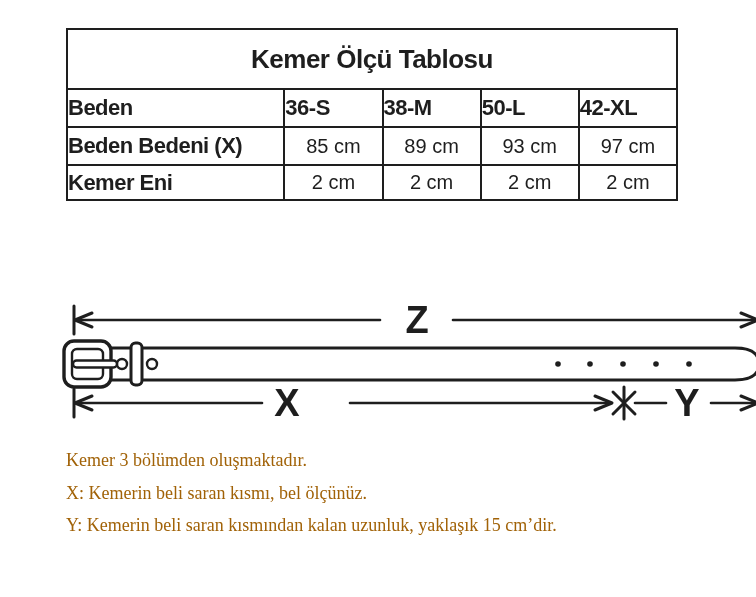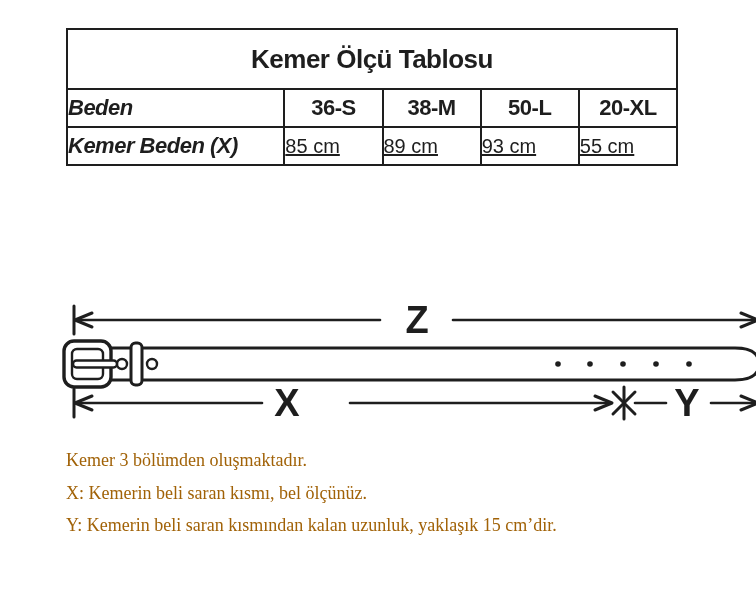--- a/index.html
+++ b/index.html
@@ -15,23 +15,23 @@
   .size-table td{
     border:2px solid #1e1e1e;padding:0;vertical-align:middle;
     overflow:hidden;white-space:nowrap;
   }
   .c-label{width:217px;}
   .c-size{width:98px;}
   .r-title td{height:58px;text-align:center;font-weight:bold;font-size:26px;letter-spacing:-0.5px;}
   .r-head td{height:36px;}
   .r-data td{height:36px;}
   .r-last td{height:33px;}
-  .lbl{font-weight:bold;font-size:22px;padding-left:10px;letter-spacing:-0.5px;font-style:italic;}
-  .hd{font-weight:bold;font-size:22px;text-align:center;letter-spacing:-0.5px;}
-  .val{font-size:20px;text-decoration:underline;}
+  .lbl{font-weight:bold;font-size:22px;padding-left:10px;letter-spacing:-0.5px;}
+  .hd{font-weight:bold;font-size:22px;letter-spacing:-0.5px;}
+  .val{font-size:20px;text-align:center;}
   
   .belt-diagram{position:absolute;left:0;top:287px;}
   .dim-label{font-family:"Liberation Sans",sans-serif;font-weight:bold;font-size:38px;fill:#1e1e1e;}
   
   .notes{
     position:absolute;left:30px;top:444px;width:712px;
     font-family:"Liberation Serif",serif;font-size:18px;line-height:32.5px;color:#a16207;
   }
   .notes p{margin:0;padding:0;}
 </style>
@@ -50,28 +50,35 @@
     </colgroup>
     <tbody>
       <tr class="r-title">
         <td colspan="5">Kemer Ölçü Tablosu</td>
       </tr>
       <tr class="r-head">
         <td class="lbl">Beden</td>
         <td class="hd">36-S</td>
         <td class="hd">38-M</td>
         <td class="hd">50-L</td>
-        <td class="hd">20-XL</td>
+        <td class="hd">42-XL</td>
       </tr>
       <tr class="r-data">
-        <td class="lbl">Kemer Beden (X)</td>
+        <td class="lbl">Beden Bedeni (X)</td>
         <td class="val">85 cm</td>
         <td class="val">89 cm</td>
         <td class="val">93 cm</td>
-        <td class="val">55 cm</td>
+        <td class="val">97 cm</td>
+      </tr>
+      <tr class="r-data r-last">
+        <td class="lbl">Kemer Eni</td>
+        <td class="val">2 cm</td>
+        <td class="val">2 cm</td>
+        <td class="val">2 cm</td>
+        <td class="val">2 cm</td>
       </tr>
     </tbody>
   </table>
 
   <svg class="belt-diagram" width="756" height="155" viewBox="0 0 756 155" aria-hidden="true">
     <g fill="none" stroke="#1e1e1e" stroke-width="2.6" stroke-linecap="round" stroke-linejoin="round">
 
       <g>
         <line x1="38" y1="19" x2="38" y2="47" stroke-width="3"></line>
         <polyline points="56,26 39,33 56,40" stroke-width="3"></polyline>

